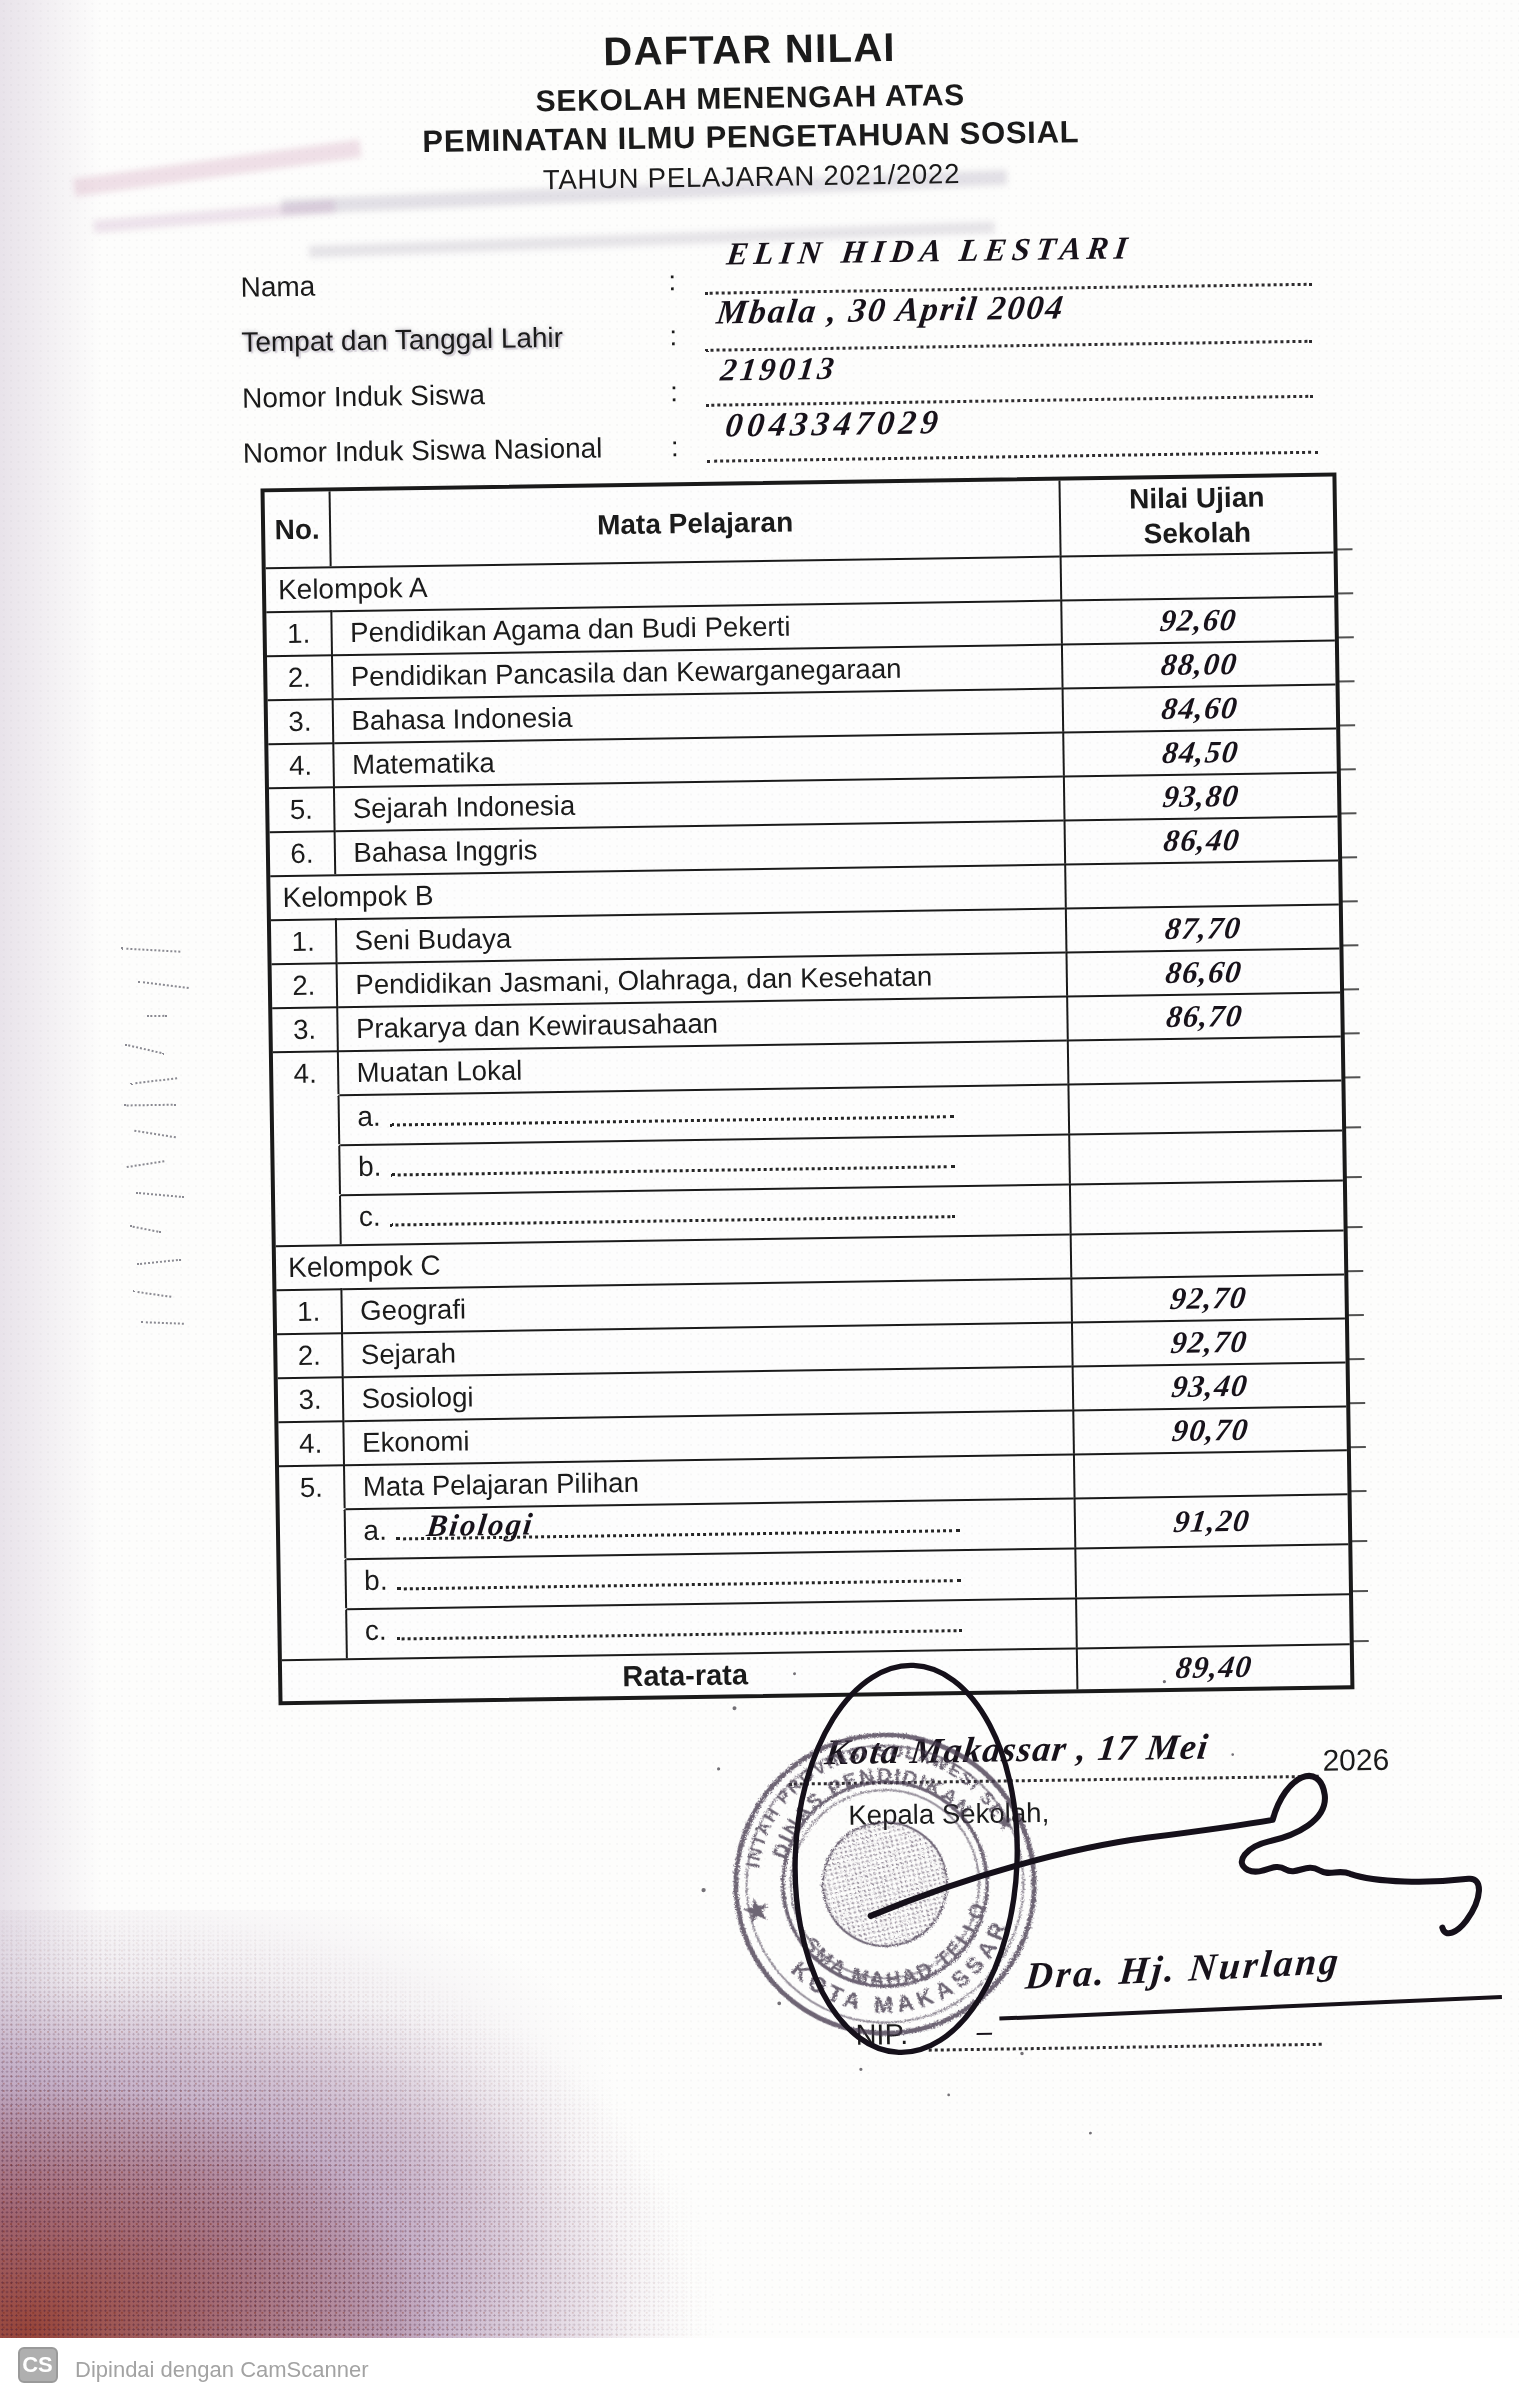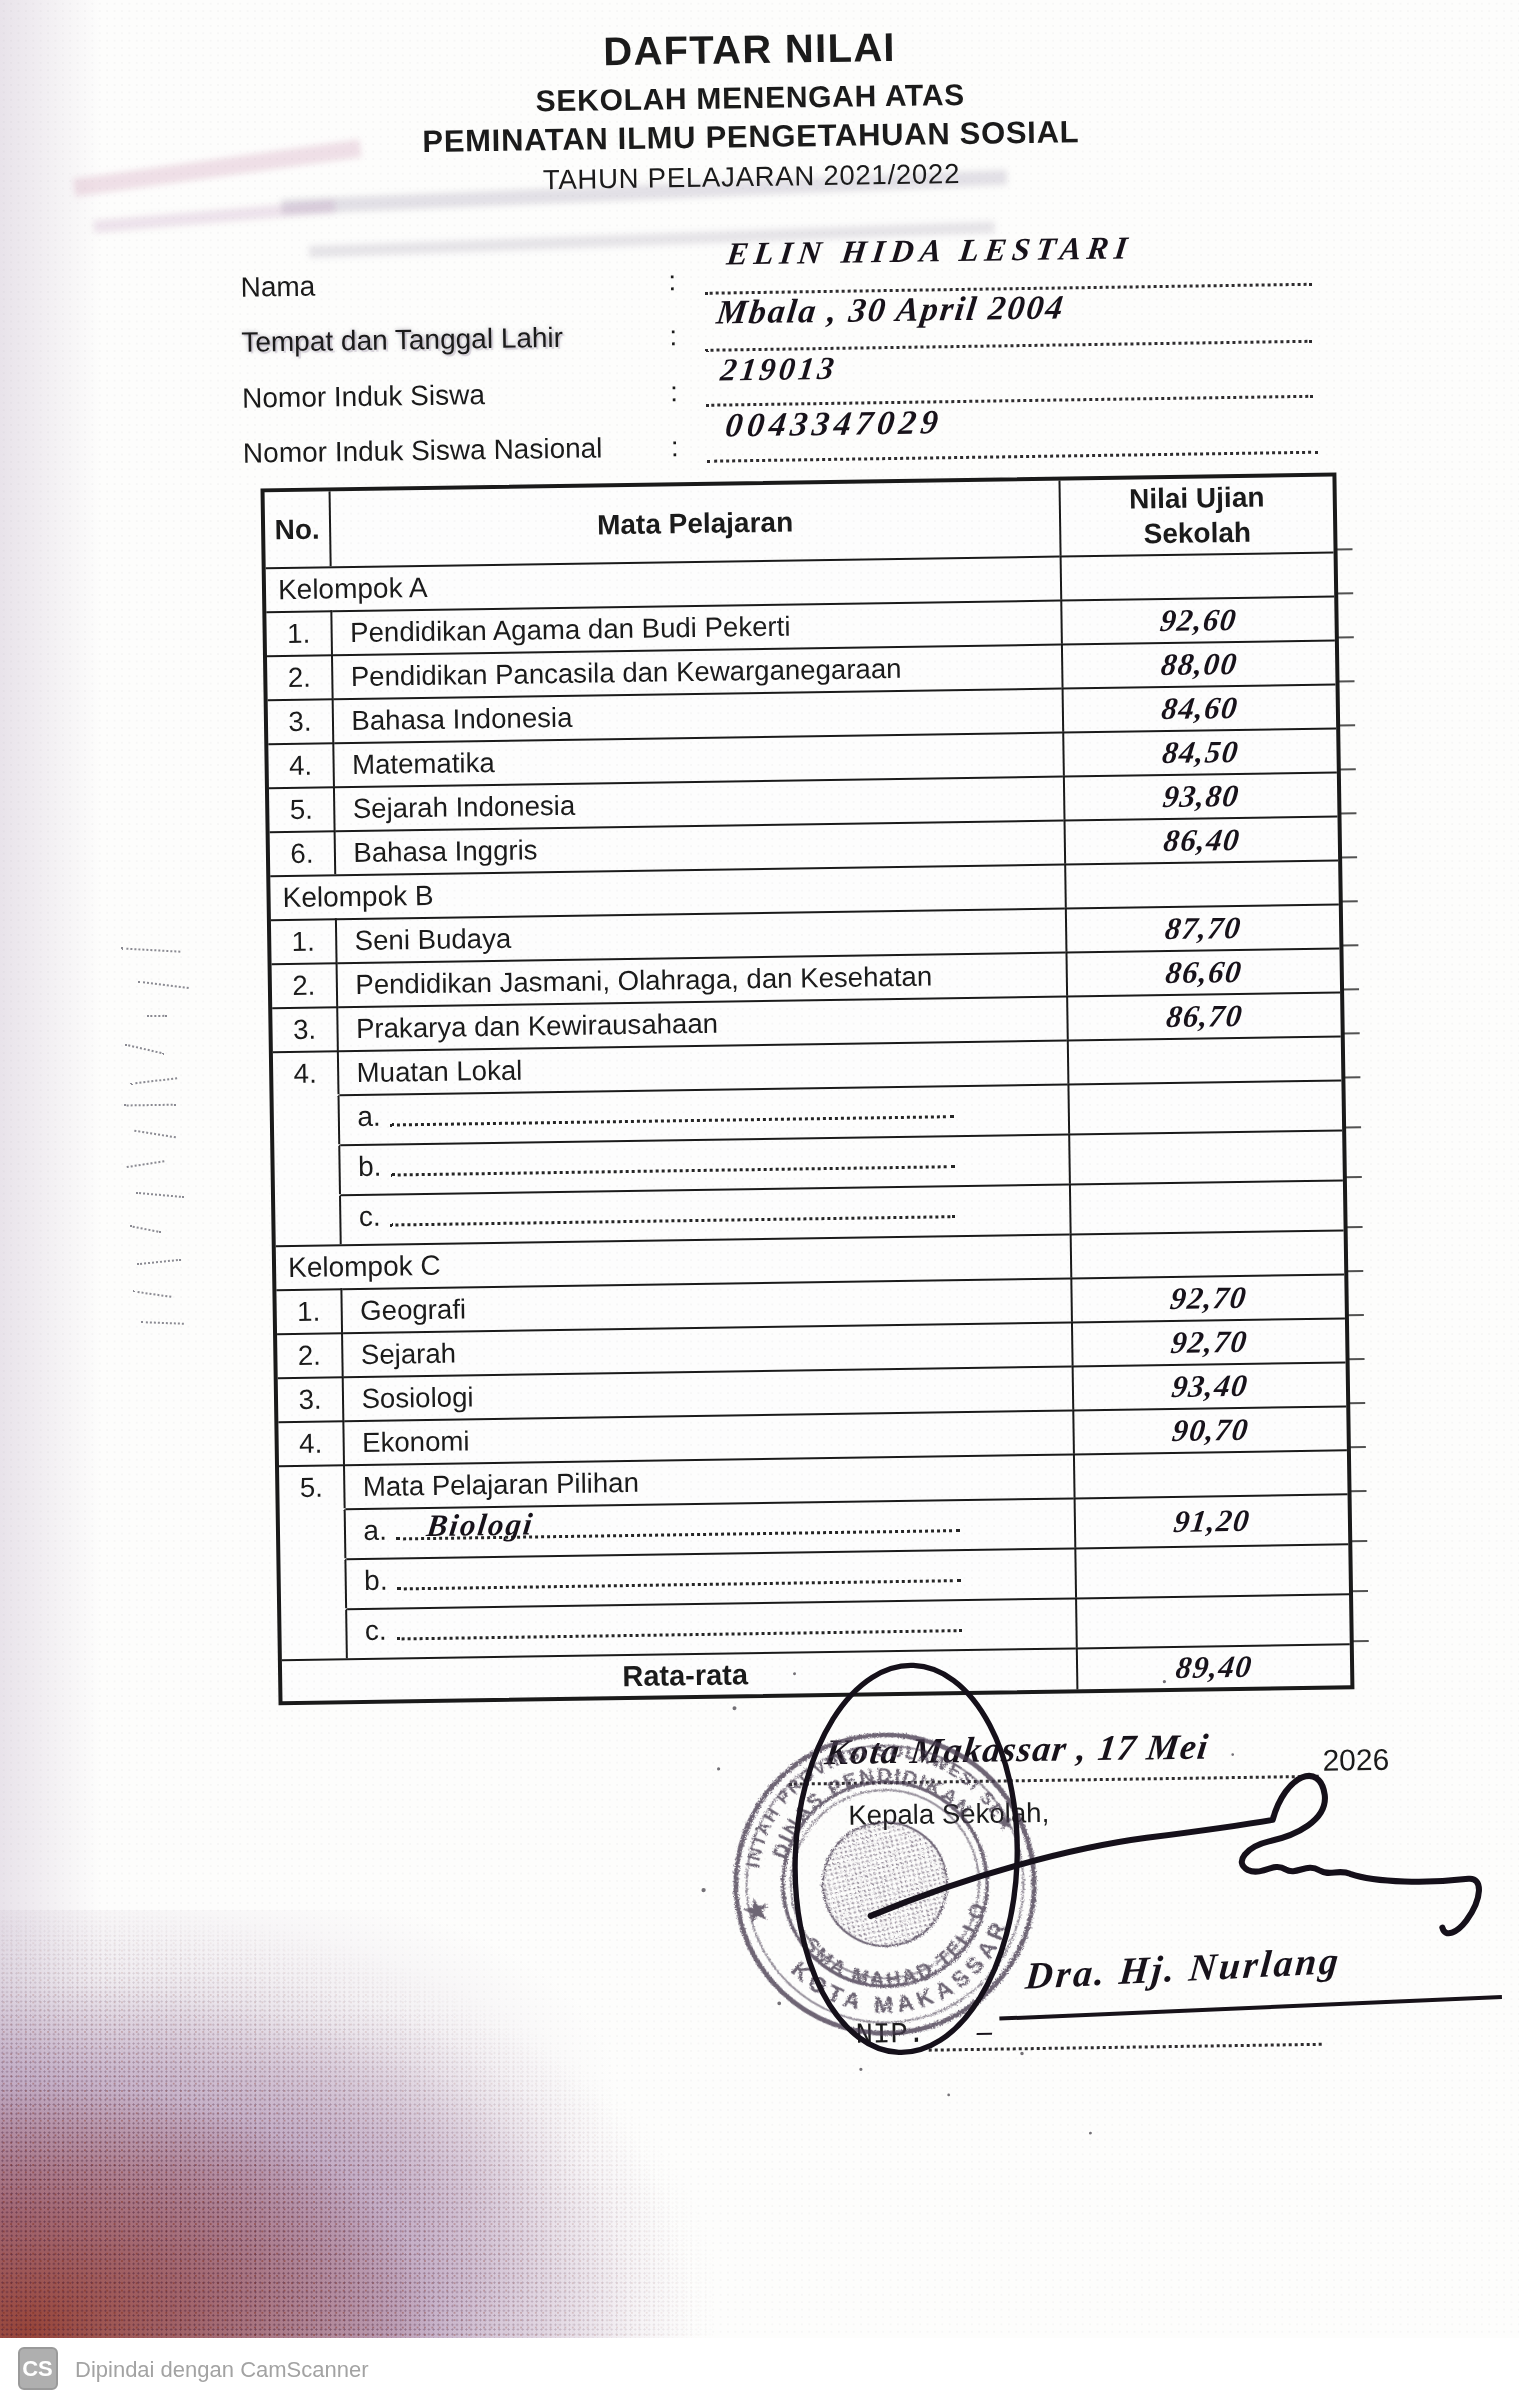--- a/index.html
+++ b/index.html
@@ -77,21 +77,21 @@
       radial-gradient(rgba(70,28,55,.55) 0.8px,transparent 1.3px),
       radial-gradient(rgba(125,45,30,.5) 0.7px,transparent 1.2px);
     background-size:4.7px 4.7px,7.4px 7.4px;
     -webkit-mask-image:radial-gradient(ellipse at 8% 95%,#000 25%,transparent 72%);
     mask-image:radial-gradient(ellipse at 8% 95%,#000 25%,transparent 72%);}
   .left-band{position:absolute;left:0;top:0;width:101px;height:2340px;pointer-events:none;
     background:linear-gradient(to right,rgba(150,122,162,.20),rgba(150,122,162,0));}
 
   
   .cs-bar{position:absolute;left:0;bottom:0;width:1520px;height:63px;background:#ffffff;}
-  .cs-logo{position:absolute;left:17.5px;top:9.4px;width:40px;height:43px;border-radius:6px;
+  .cs-logo{position:absolute;left:17.5px;top:9.4px;width:40px;height:36px;border-radius:6px;
     background:#afafaf;border:2px solid #9a9a9a;display:flex;align-items:center;
     justify-content:center;color:#ffffff;font-weight:bold;font-size:22px;box-sizing:border-box;}
   .cs-text{position:absolute;left:75px;top:19px;font-size:22px;color:#a3a3a3;}
 
   svg text{font-family:"Liberation Sans",sans-serif;}
 </style>
 </head>
 <body>
 
 <div id="page">
@@ -331,21 +331,21 @@
       <div class="bleed" style="left:124px;top:1284px;width:39px;transform:rotate(9deg);"></div>
       <div class="bleed" style="left:132px;top:1313px;width:43px;transform:rotate(3deg);"></div>
     </div>
 
     <div class="sig-hw hw" style="left:810px;top:1732px;font-size:36px;letter-spacing:1.3px;">Kota Makassar , 17 Mei</div>
     <div class="dotline" style="left:773px;top:1783px;width:530px;"></div>
     <div class="printed" style="left:1307px;top:1752px;font-size:30px;">2026</div>
     <div class="printed" style="left:832px;top:1801px;font-size:27.6px;">Kepala Sekolah,</div>
     <div class="sig-hw hw" style="left:1007px;top:1952px;font-size:38px;letter-spacing:2.7px;transform:rotate(-2deg) skewX(-8deg);">Dra. Hj. Nurlang</div>
     <div class="underline" style="left:980px;top:2013px;width:503px;transform:rotate(-1.6deg);"></div>
-    <div class="printed" style="left:836px;top:2020px;font-size:29px;font-family:Liberation Mono, monospace;">NIP.</div>
+    <div class="printed" style="left:836px;top:2020px;font-size:29px;">NIP.</div>
     <div class="sig-hw hw" style="left:958px;top:2017px;font-size:30px;">–</div>
     <div class="dotline" style="left:909px;top:2051px;width:393px;"></div>
 
     <svg style="position:absolute;left:639px;top:1627px;" width="881" height="605" viewBox="0 0 1310 900">
       <defs>
         <pattern id="spk" width="7" height="7" patternUnits="userSpaceOnUse">
           <circle cx="3" cy="3" r="1.7" fill="#4a3a52"></circle>
         </pattern>
         <filter id="rough" x="-10%" y="-10%" width="120%" height="120%">
           <feTurbulence type="fractalNoise" baseFrequency="0.9" numOctaves="2" result="n"></feTurbulence>

